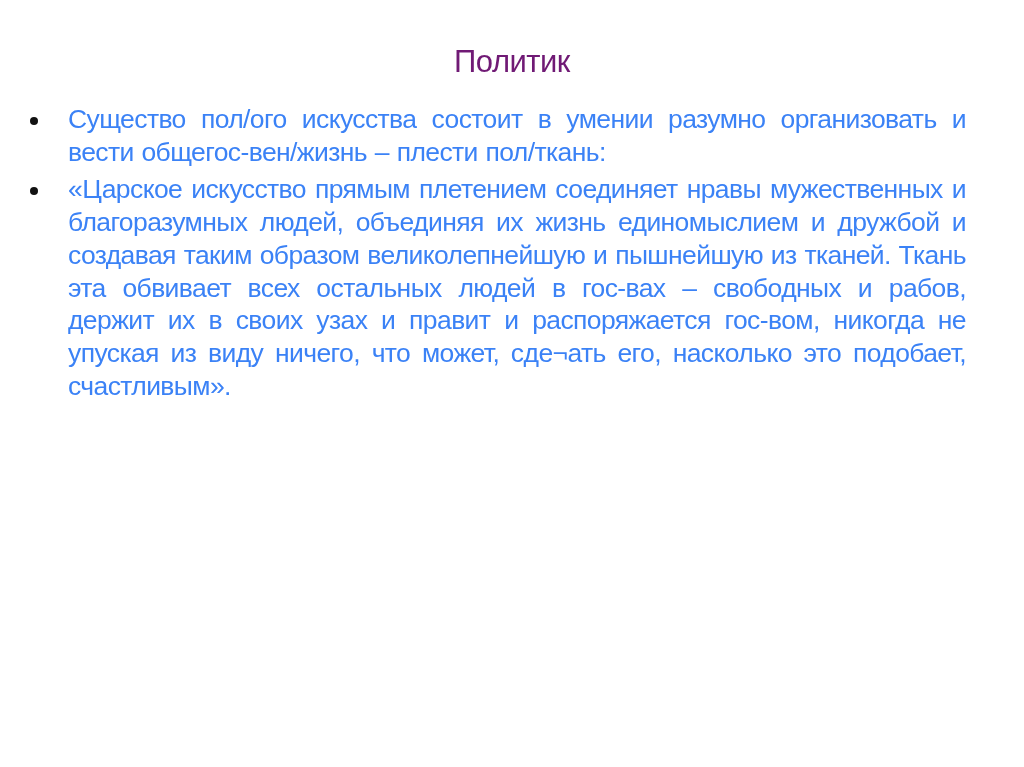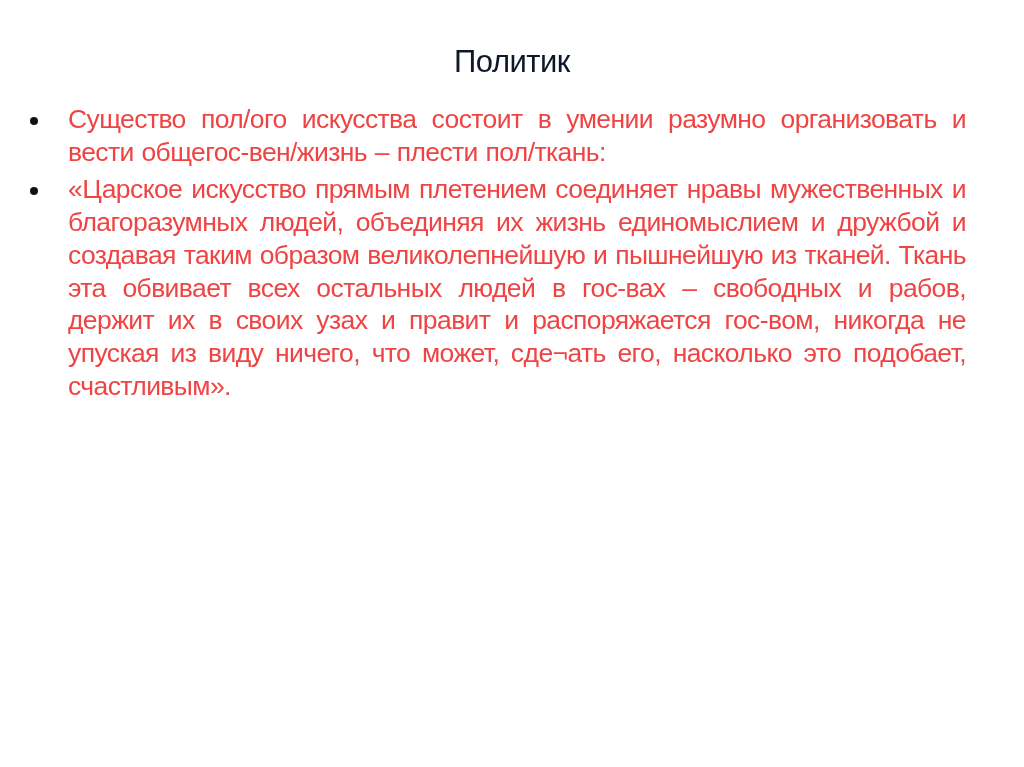--- a/index.html
+++ b/index.html
@@ -1,32 +1,32 @@
 <!DOCTYPE html>
 <html><head>
 <meta charset="utf-8">
 <style>
   html, body { margin: 0; padding: 0; background: #ffffff; }
   body { width: 1024px; height: 767px; overflow: hidden; position: relative; }
   .slide { position: absolute; left: 0; top: 0; width: 1024px; height: 767px; background: #ffffff; color: #111111; }
   .title {
     position: absolute; left: 0; top: 40px; width: 1024px; text-align: center;
     font-family: "Liberation Sans", sans-serif; font-size: 31px; line-height: 44px;
-    color: #0f172a; letter-spacing: -0.5px;
+    color: #701a75; letter-spacing: -0.5px;
   }
   .bullets { position: absolute; left: 30px; top: 103px; width: 936px; margin: 0; padding: 0; list-style: none; }
   .bullet-item { position: relative; padding-left: 38px; margin-bottom: 5px; }
   .bullet-dot {
     position: absolute; left: 0; top: 14px; width: 8px; height: 8px; border-radius: 50%; background: #111111;
   }
   .bullet-text {
     display: block;
     font-family: "Liberation Sans", sans-serif; font-size: 26.5px; line-height: 32.7px;
     text-align: justify; text-align-last: left; letter-spacing: -0.6px; word-spacing: 1px;
-    color: #ef4444;
+    color: #3b82f6;
   }
 </style>
 </head>
 <body>
 
 <div class="slide">
   <div class="title">Политик</div>
   <ul class="bullets">
     <li class="bullet-item">
       <span class="bullet-dot"></span>

